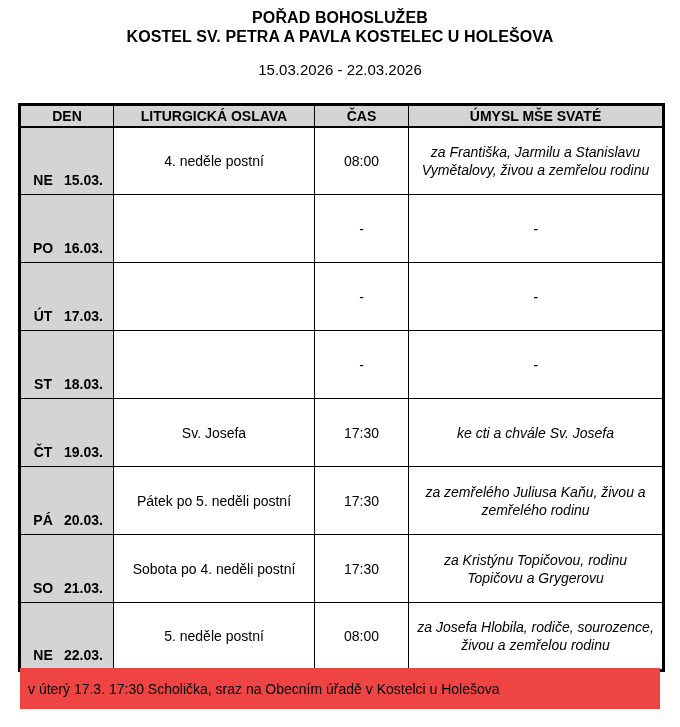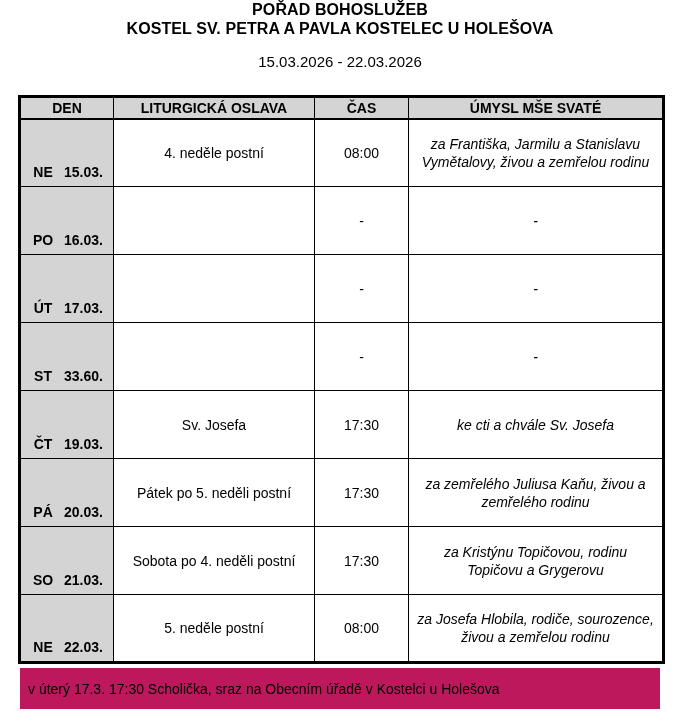--- a/index.html
+++ b/index.html
@@ -7,21 +7,21 @@
   body {
     width: 680px;
     height: 727px;
     background: #ffffff;
     color: #000000;
     font-family: "Liberation Sans", sans-serif;
     overflow: hidden;
   }
   .page { position: relative; width: 680px; height: 727px; }
 
-  .doc-header { text-align: center; padding-top: 0; }
+  .doc-header { text-align: center; padding-top: 8px; }
   .doc-title,
   .doc-subtitle {
     font-size: 16px;
     font-weight: bold;
     line-height: 19px;
     letter-spacing: 0.1px;
   }
   .doc-daterange {
     font-size: 15px;
     line-height: 20px;
@@ -75,21 +75,21 @@
     margin-top: 38px;
   }
   td.intention-cell { padding: 2px 13px; font-style: italic; }
 
   .footer-note {
     position: absolute;
     left: 20px;
     top: 668px;
     width: 640px;
     height: 41px;
-    background: #be185d;
+    background: #ef4444;
     display: flex;
     align-items: center;
     padding-left: 8px;
     font-size: 14px;
   }
 </style>
 </head>
 <body>
 
 <div class="page">
@@ -128,21 +128,21 @@
         <td>-</td>
         <td class="intention-cell">-</td>
       </tr>
       <tr>
         <td class="day-cell"><span class="day-abbr">ÚT</span><span>17.03.</span></td>
         <td></td>
         <td>-</td>
         <td class="intention-cell">-</td>
       </tr>
       <tr>
-        <td class="day-cell"><span class="day-abbr">ST</span><span>33.60.</span></td>
+        <td class="day-cell"><span class="day-abbr">ST</span><span>18.03.</span></td>
         <td></td>
         <td>-</td>
         <td class="intention-cell">-</td>
       </tr>
       <tr>
         <td class="day-cell"><span class="day-abbr">ČT</span><span>19.03.</span></td>
         <td>Sv. Josefa</td>
         <td>17:30</td>
         <td class="intention-cell">ke cti a chvále Sv. Josefa</td>
       </tr>

